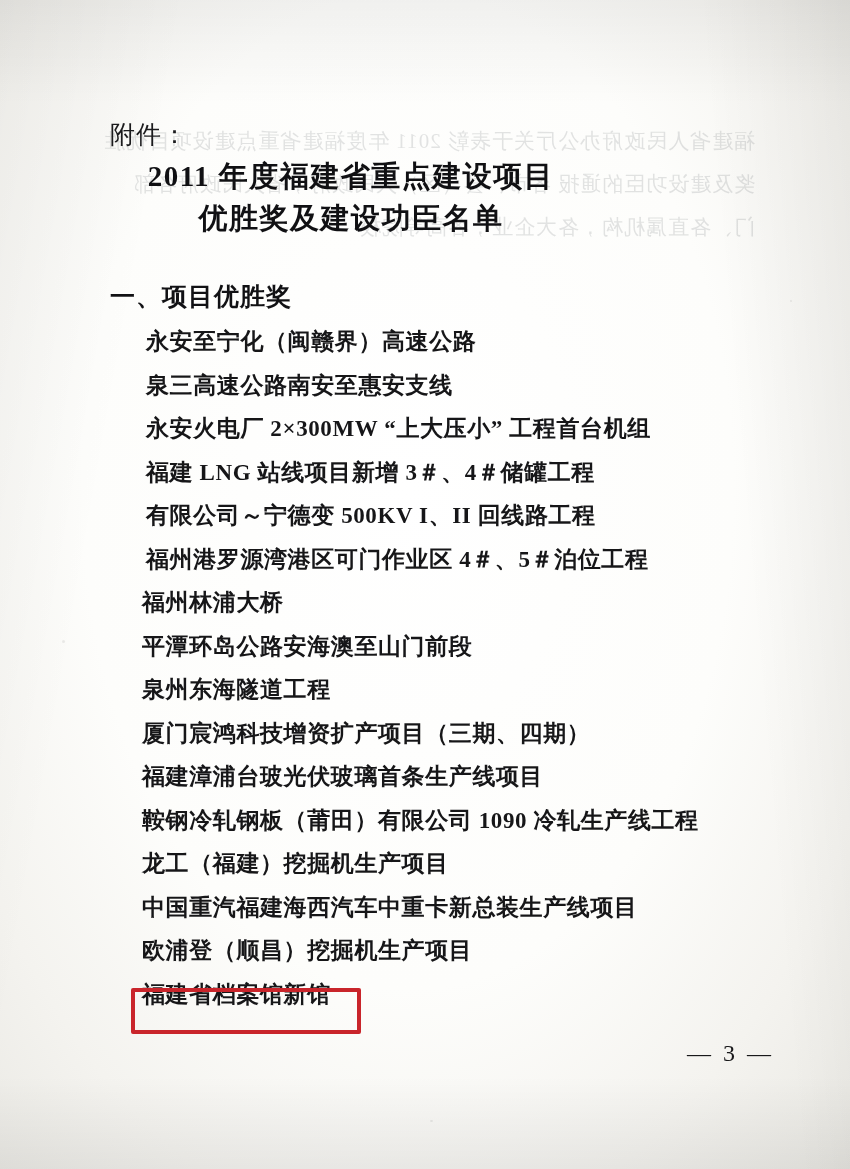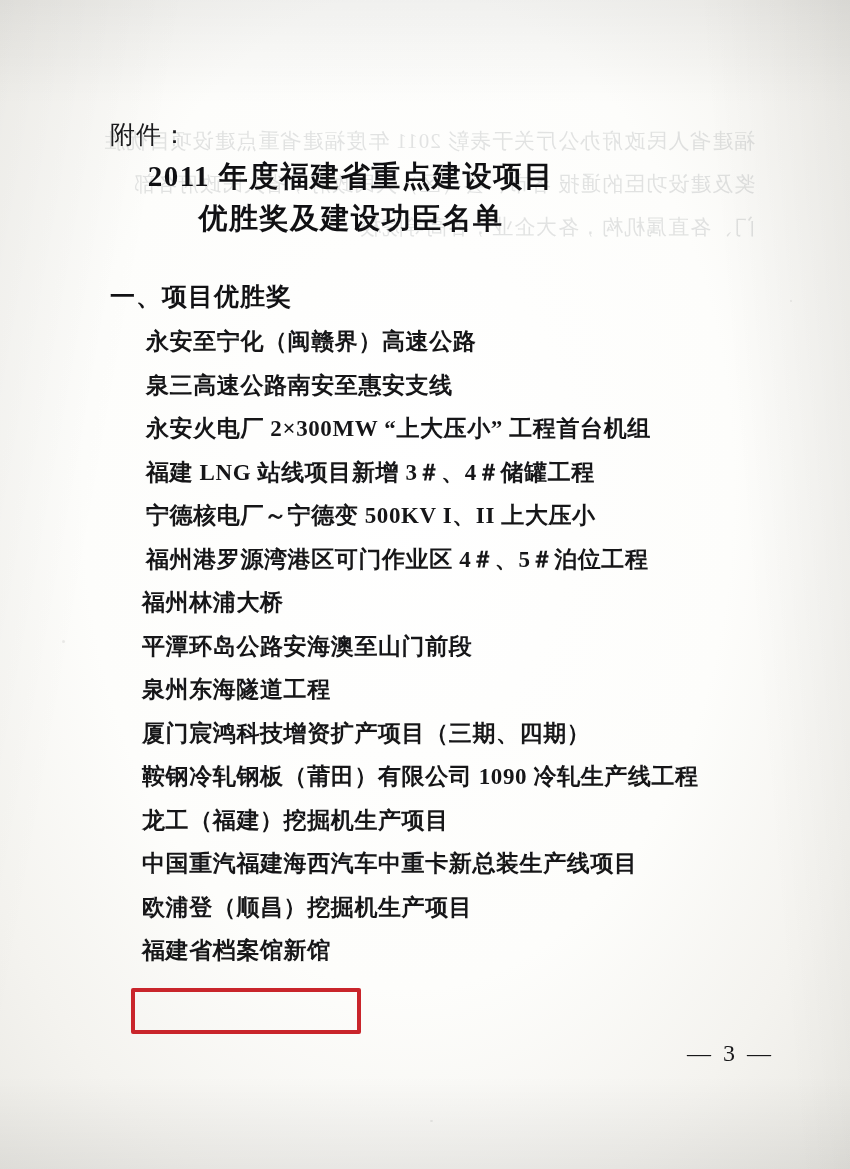--- a/index.html
+++ b/index.html
@@ -161,26 +161,27 @@
     <span class="line2">优胜奖及建设功臣名单</span>
   </div>
 
   <div class="section-heading">一、项目优胜奖</div>
 
   <ul class="item-list">
     <li>永安至宁化（闽赣界）高速公路</li>
     <li>泉三高速公路南安至惠安支线</li>
     <li>永安火电厂 2×300MW “上大压小” 工程首台机组</li>
     <li>福建 LNG 站线项目新增 3＃、4＃储罐工程</li>
-    <li>宁德核电厂～宁德变 500KV  I、II 上大压小</li>
+    <li>有限公司～宁德变 500KV  I、II 回线路工程</li>
     <li>福州港罗源湾港区可门作业区 4＃、5＃泊位工程</li>
     <li class="indent-less">福州林浦大桥</li>
     <li class="indent-less">平潭环岛公路安海澳至山门前段</li>
     <li class="indent-less">泉州东海隧道工程</li>
     <li class="indent-less">厦门宸鸿科技增资扩产项目（三期、四期）</li>
+    <li class="indent-less">福建漳浦台玻光伏玻璃首条生产线项目</li>
     <li class="indent-less">鞍钢冷轧钢板（莆田）有限公司 1090 冷轧生产线工程</li>
     <li class="indent-less">龙工（福建）挖掘机生产项目</li>
     <li class="indent-less">中国重汽福建海西汽车中重卡新总装生产线项目</li>
     <li class="indent-less">欧浦登（顺昌）挖掘机生产项目</li>
     <li class="indent-less">福建省档案馆新馆</li>
   </ul>
 
   <div class="highlight-box"></div>
 
   <div class="page-number">— 3 —</div>

